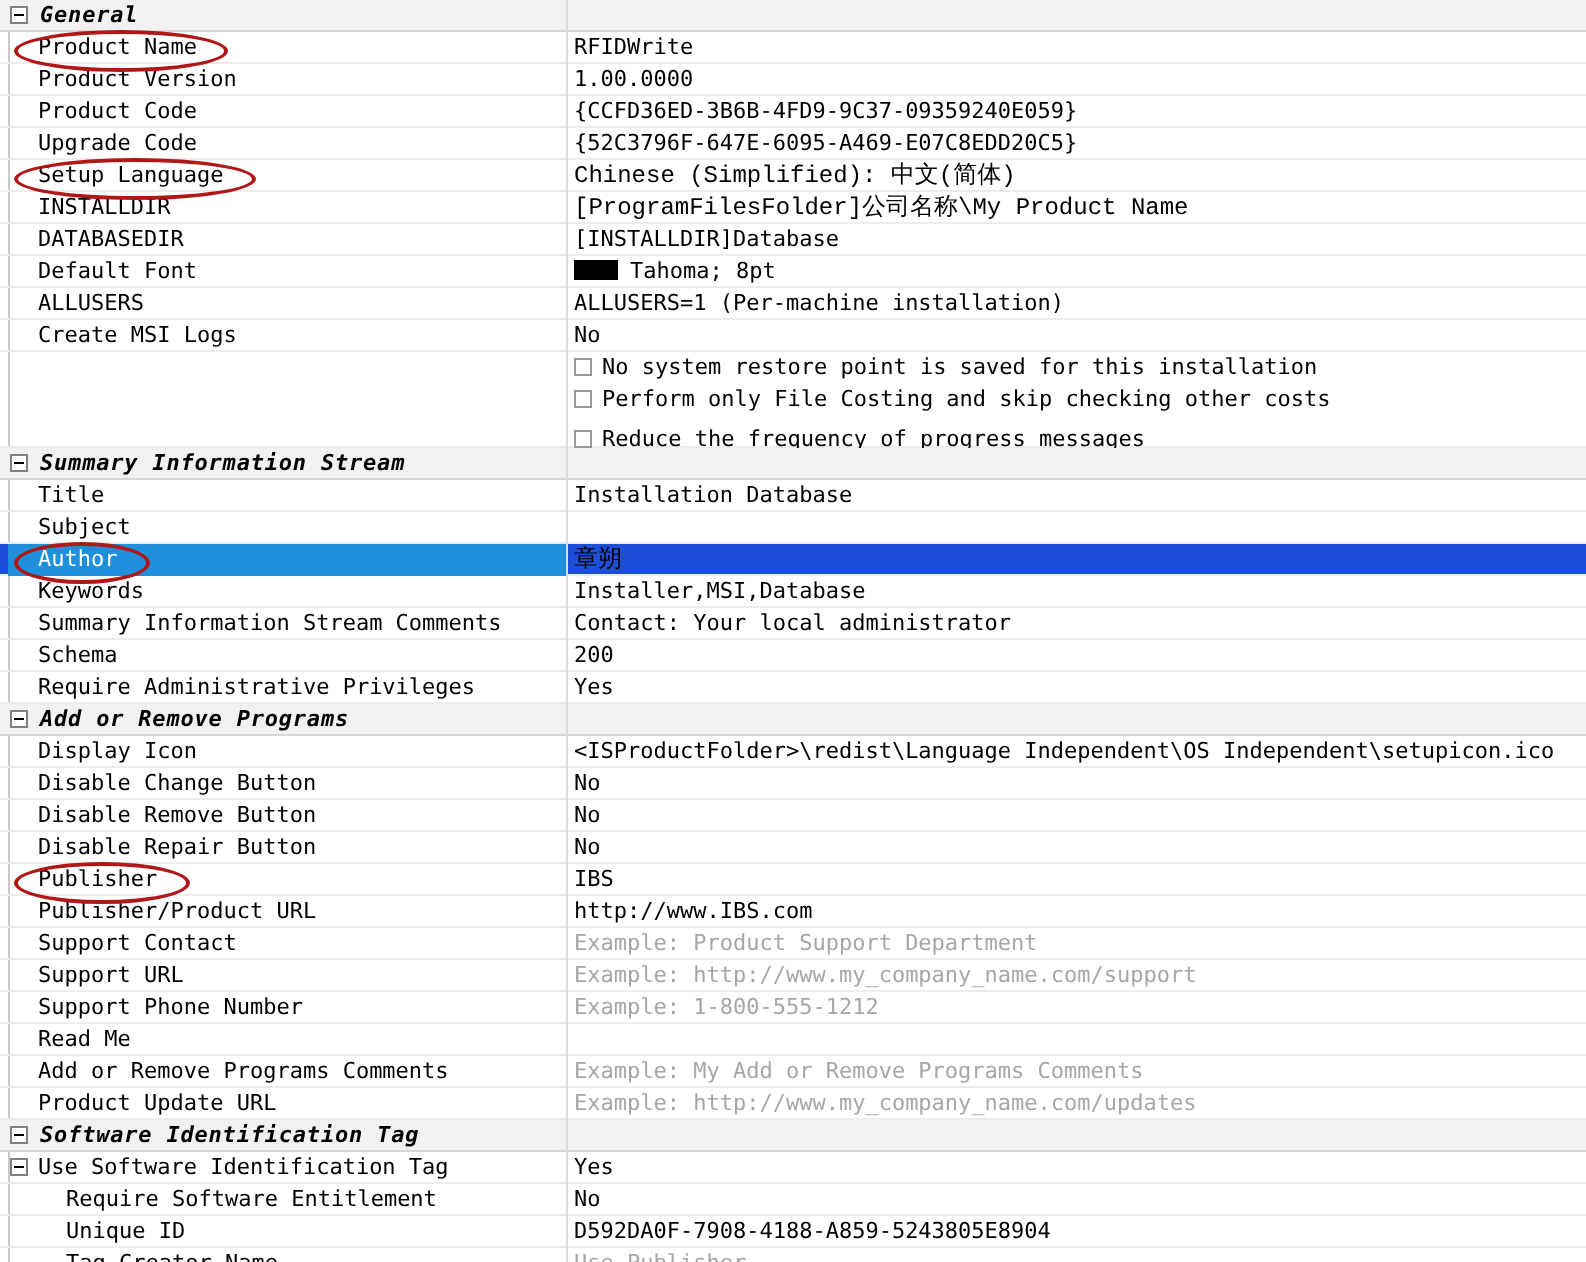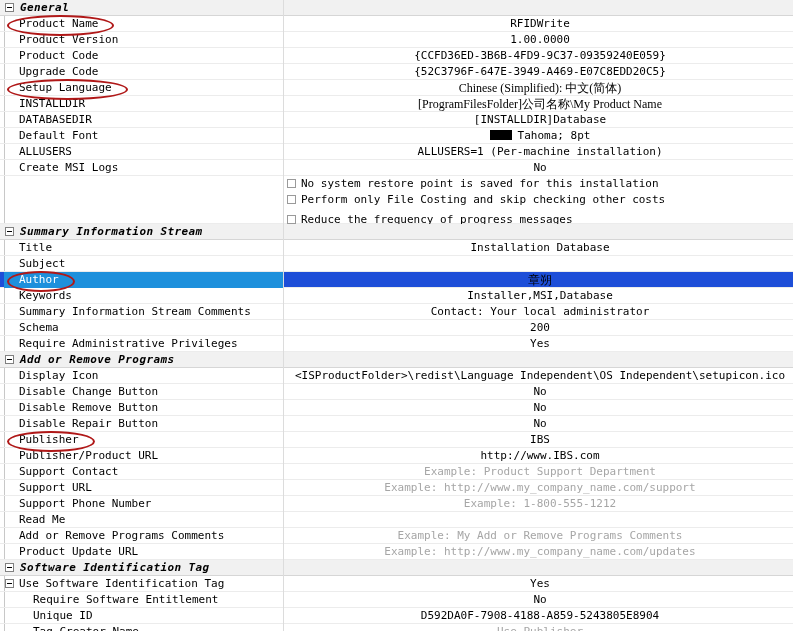--- a/index.html
+++ b/index.html
@@ -24,21 +24,21 @@
   
   .section{background:#f1f1f1;border-bottom:1px solid #d6d6d6;font-weight:bold;}
   .section .lbl{position:absolute;left:20px;top:0;font-weight:bold;letter-spacing:.4px;font-style:italic;}
 
   
   .prop .lbl{position:absolute;left:19px;top:0;text-align:right;}
   .prop.ind1 .lbl{left:19px;}
   .prop.ind2 .lbl{left:33px;}
 
   .val{position:absolute;left:287px;top:0;right:0;overflow:hidden;
-       text-overflow:clip;white-space:nowrap;text-align:center;}
+       text-overflow:clip;white-space:nowrap;}
   .val.ph{color:#a6a6a6;}
 
   
   .divider{position:absolute;left:283px;top:0;width:1px;height:631px;
            background:#dcdcdc;z-index:2;}
 
   
   .exp{position:absolute;width:9px;height:9px;top:3px;
        border:1px solid #808080;background:#ffffff;box-sizing:border-box;}
   .exp.s{left:5px;}
@@ -55,21 +55,21 @@
           vertical-align:-1px;margin-right:6px;}
 
   
   .tall{height:48px;}
   .tall .lbl{top:16px;margin-top:36px;}
   .cbline{position:absolute;left:287px;height:16px;line-height:16px;white-space:nowrap;}
   .cbox{display:inline-block;width:9px;height:9px;border:1px solid #9a9a9a;
         background:#ffffff;box-sizing:border-box;vertical-align:-1px;margin-right:5px;}
 
   
-  .cjk{font-family:Liberation Serif, serif;font-size:12px;}
+  .cjk{font-family:Liberation Mono, monospace;font-size:12px;}
 
   
   .ann{position:absolute;border:2px solid #b01818;border-radius:50%;
        z-index:30;pointer-events:none;background:transparent;}
 </style>
 </head>
 <body>
 
 <div id="grid">
   <div class="gutter"></div>
@@ -86,21 +86,21 @@
       <div class="row prop ind1">
         <span class="lbl">Product Version</span>
         <span class="val">1.00.0000</span>
       </div>
       <div class="row prop ind1">
         <span class="lbl">Product Code</span>
         <span class="val">{CCFD36ED-3B6B-4FD9-9C37-09359240E059}</span>
       </div>
       <div class="row prop ind1">
         <span class="lbl">Upgrade Code</span>
-        <span class="val">{52C3796F-647E-3949-A469-E07C8EDD20C5}</span>
+        <span class="val">{52C3796F-647E-6095-A469-E07C8EDD20C5}</span>
       </div>
       <div class="row prop ind1">
         <span class="lbl">Setup Language</span>
         <span class="val cjk">Chinese (Simplified): 中文(简体)</span>
       </div>
       <div class="row prop ind1">
         <span class="lbl">INSTALLDIR</span>
         <span class="val cjk">[ProgramFilesFolder]公司名称\My Product Name</span>
       </div>
       <div class="row prop ind1">

